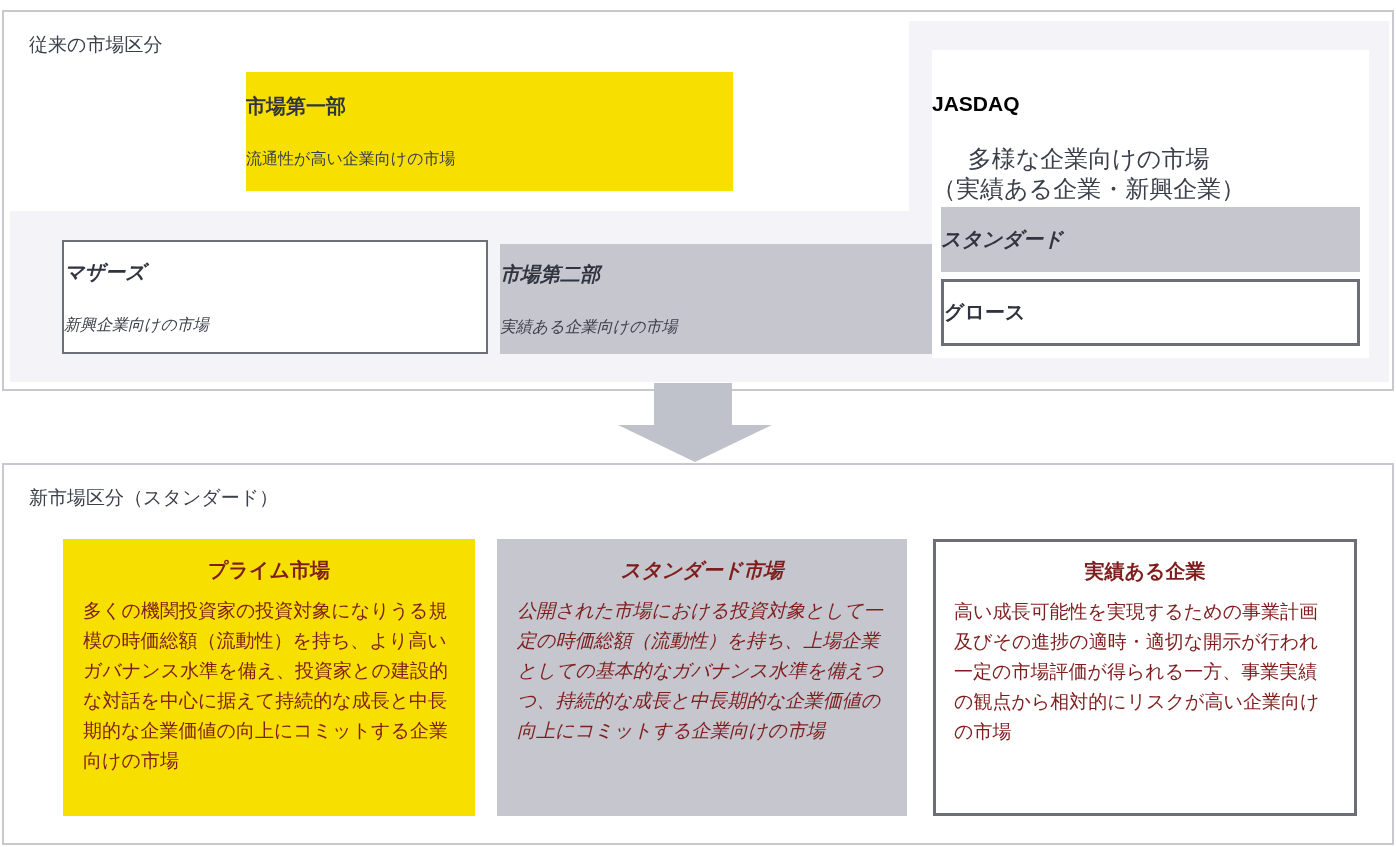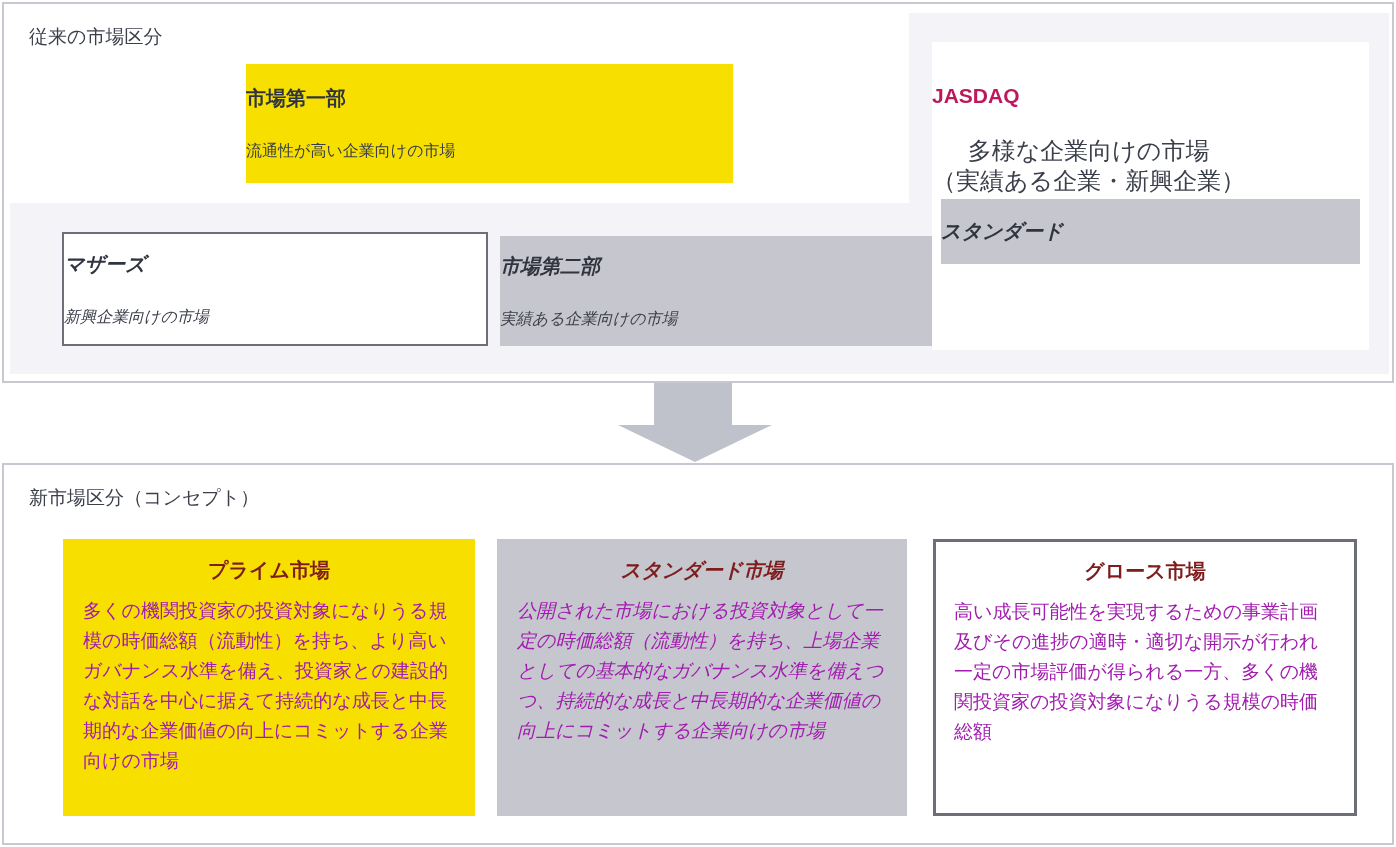--- a/index.html
+++ b/index.html
@@ -2,52 +2,52 @@
 <html><head>
 <meta charset="utf-8">
 <style>
   html,body{margin:0;padding:0;background:#ffffff;}
   .canvas{
     position:relative;width:1396px;height:847px;background:#ffffff;
     font-family:"Liberation Sans","DejaVu Sans",sans-serif;
     color:#3B3F4A;overflow:hidden;
   }
   .panel{position:absolute;background:#ffffff;border:2px solid #C7C8D0;box-sizing:border-box;}
-  .panel-top{left:2px;top:2px;width:1392px;height:381px;padding-left:48px;}
+  .panel-top{left:2px;top:10px;width:1392px;height:381px;padding-left:48px;}
   .panel-bottom{left:2px;top:463px;width:1392px;height:382px;}
   .panel-label{position:absolute;left:25px;top:20px;font-size:19px;color:#3B3F4A;}
   .bg-shape{position:absolute;background:#F4F4F8;}
   .bg-right{left:905px;top:9px;width:480px;height:361px;}
   .bg-band{left:6px;top:199px;width:1379px;height:171px;}
   .box{position:absolute;box-sizing:border-box;display:flex;flex-direction:column;
        align-items:flex-start;justify-content:center;text-align:center;gap:16px;}
   .box-title{font-size:20px;font-weight:bold;color:#30343F;}
   .box-desc{font-size:16px;color:#3B3F4A;margin-top:13px;}
   .yellow{background:#F7E000;}
   .graybox{background:#C5C6CE;font-style:italic;}
   .white-bordered{background:#ffffff;border:2px solid #6C6E78;}
   .box-first{left:242px;top:60px;width:487px;height:119px;}
   .box-mothers{left:58px;top:228px;width:426px;height:114px;font-style:italic;}
   .box-second{left:496px;top:232px;width:492px;height:110px;}
   .box-jasdaq{left:928px;top:38px;width:437px;height:308px;background:#ffffff;
               justify-content:flex-start;padding-top:42px;}
-  .jasdaq-title{font-size:21px;font-weight:bold;color:#be185d;}
+  .jasdaq-title{font-size:21px;font-weight:bold;color:#000000;}
   .jasdaq-desc{font-size:24px;line-height:30px;margin-top:12px;}
   .sub-standard{left:9px;top:157px;width:419px;height:65px;}
   .sub-growth{left:9px;top:229px;width:419px;height:67px;border-width:3px;}
   .sub-label{font-size:20px;font-weight:bold;color:#30343F;}
   .arrow-svg{position:absolute;left:618px;top:383px;}
   .card{position:absolute;top:74px;width:412px;height:277px;box-sizing:border-box;
         padding:18px 20px 16px 20px;text-align:left;}
   .card-prime{left:59px;}
   .card-standard{left:493px;width:410px;}
   .card-growth{left:929px;width:424px;background:#ffffff;border:3px solid #6C6E78;
                padding:16px 18px 14px 18px;}
   .card-title{font-size:20px;font-weight:bold;text-align:center;color:#7f1d1d;margin-bottom:12px;}
-  .card-body{font-size:19px;line-height:30px;color:#a21caf;
+  .card-body{font-size:19px;line-height:30px;color:#7f1d1d;
              text-align:left;overflow-wrap:anywhere;line-break:anywhere;}
 </style>
 </head>
 <body>
 
 <div class="canvas">
 
   <section class="panel panel-top">
     <div class="bg-shape bg-right"></div>
     <div class="bg-shape bg-band"></div>
@@ -71,39 +71,42 @@
 
     <div class="box box-jasdaq">
       <div class="jasdaq-title">JASDAQ</div>
       <div class="jasdaq-desc">
         <div>多様な企業向けの市場</div>
         <div>（実績ある企業・新興企業）</div>
       </div>
       <div class="box graybox sub-standard">
         <div class="sub-label">スタンダード</div>
       </div>
+      <div class="box white-bordered sub-growth">
+        <div class="sub-label">グロース</div>
+      </div>
     </div>
   </section>
 
   <svg class="arrow-svg" width="155" height="80" viewBox="0 0 155 80" aria-hidden="true">
     <polygon points="36,0 114,0 114,42 154,42 77,79 0,42 36,42" fill="#BFC1CB"></polygon>
   </svg>
 
   <section class="panel panel-bottom">
-    <div class="panel-label">新市場区分（コンセプト）</div>
+    <div class="panel-label">新市場区分（スタンダード）</div>
 
     <div class="card yellow card-prime">
       <div class="card-title">プライム市場</div>
       <div class="card-body">多くの機関投資家の投資対象になりうる規模の時価総額（流動性）を持ち、より高いガバナンス水準を備え、投資家との建設的な対話を中心に据えて持続的な成長と中長期的な企業価値の向上にコミットする企業向けの市場</div>
     </div>
 
     <div class="card graybox card-standard">
       <div class="card-title">スタンダード市場</div>
       <div class="card-body">公開された市場における投資対象として一定の時価総額（流動性）を持ち、上場企業としての基本的なガバナンス水準を備えつつ、持続的な成長と中長期的な企業価値の向上にコミットする企業向けの市場</div>
     </div>
 
     <div class="card card-growth">
-      <div class="card-title">グロース市場</div>
-      <div class="card-body">高い成長可能性を実現するための事業計画及びその進捗の適時・適切な開示が行われ一定の市場評価が得られる一方、多くの機関投資家の投資対象になりうる規模の時価総額</div>
+      <div class="card-title">実績ある企業</div>
+      <div class="card-body">高い成長可能性を実現するための事業計画及びその進捗の適時・適切な開示が行われ一定の市場評価が得られる一方、事業実績の観点から相対的にリスクが高い企業向けの市場</div>
     </div>
   </section>
 
 </div>
 
 </body></html>

